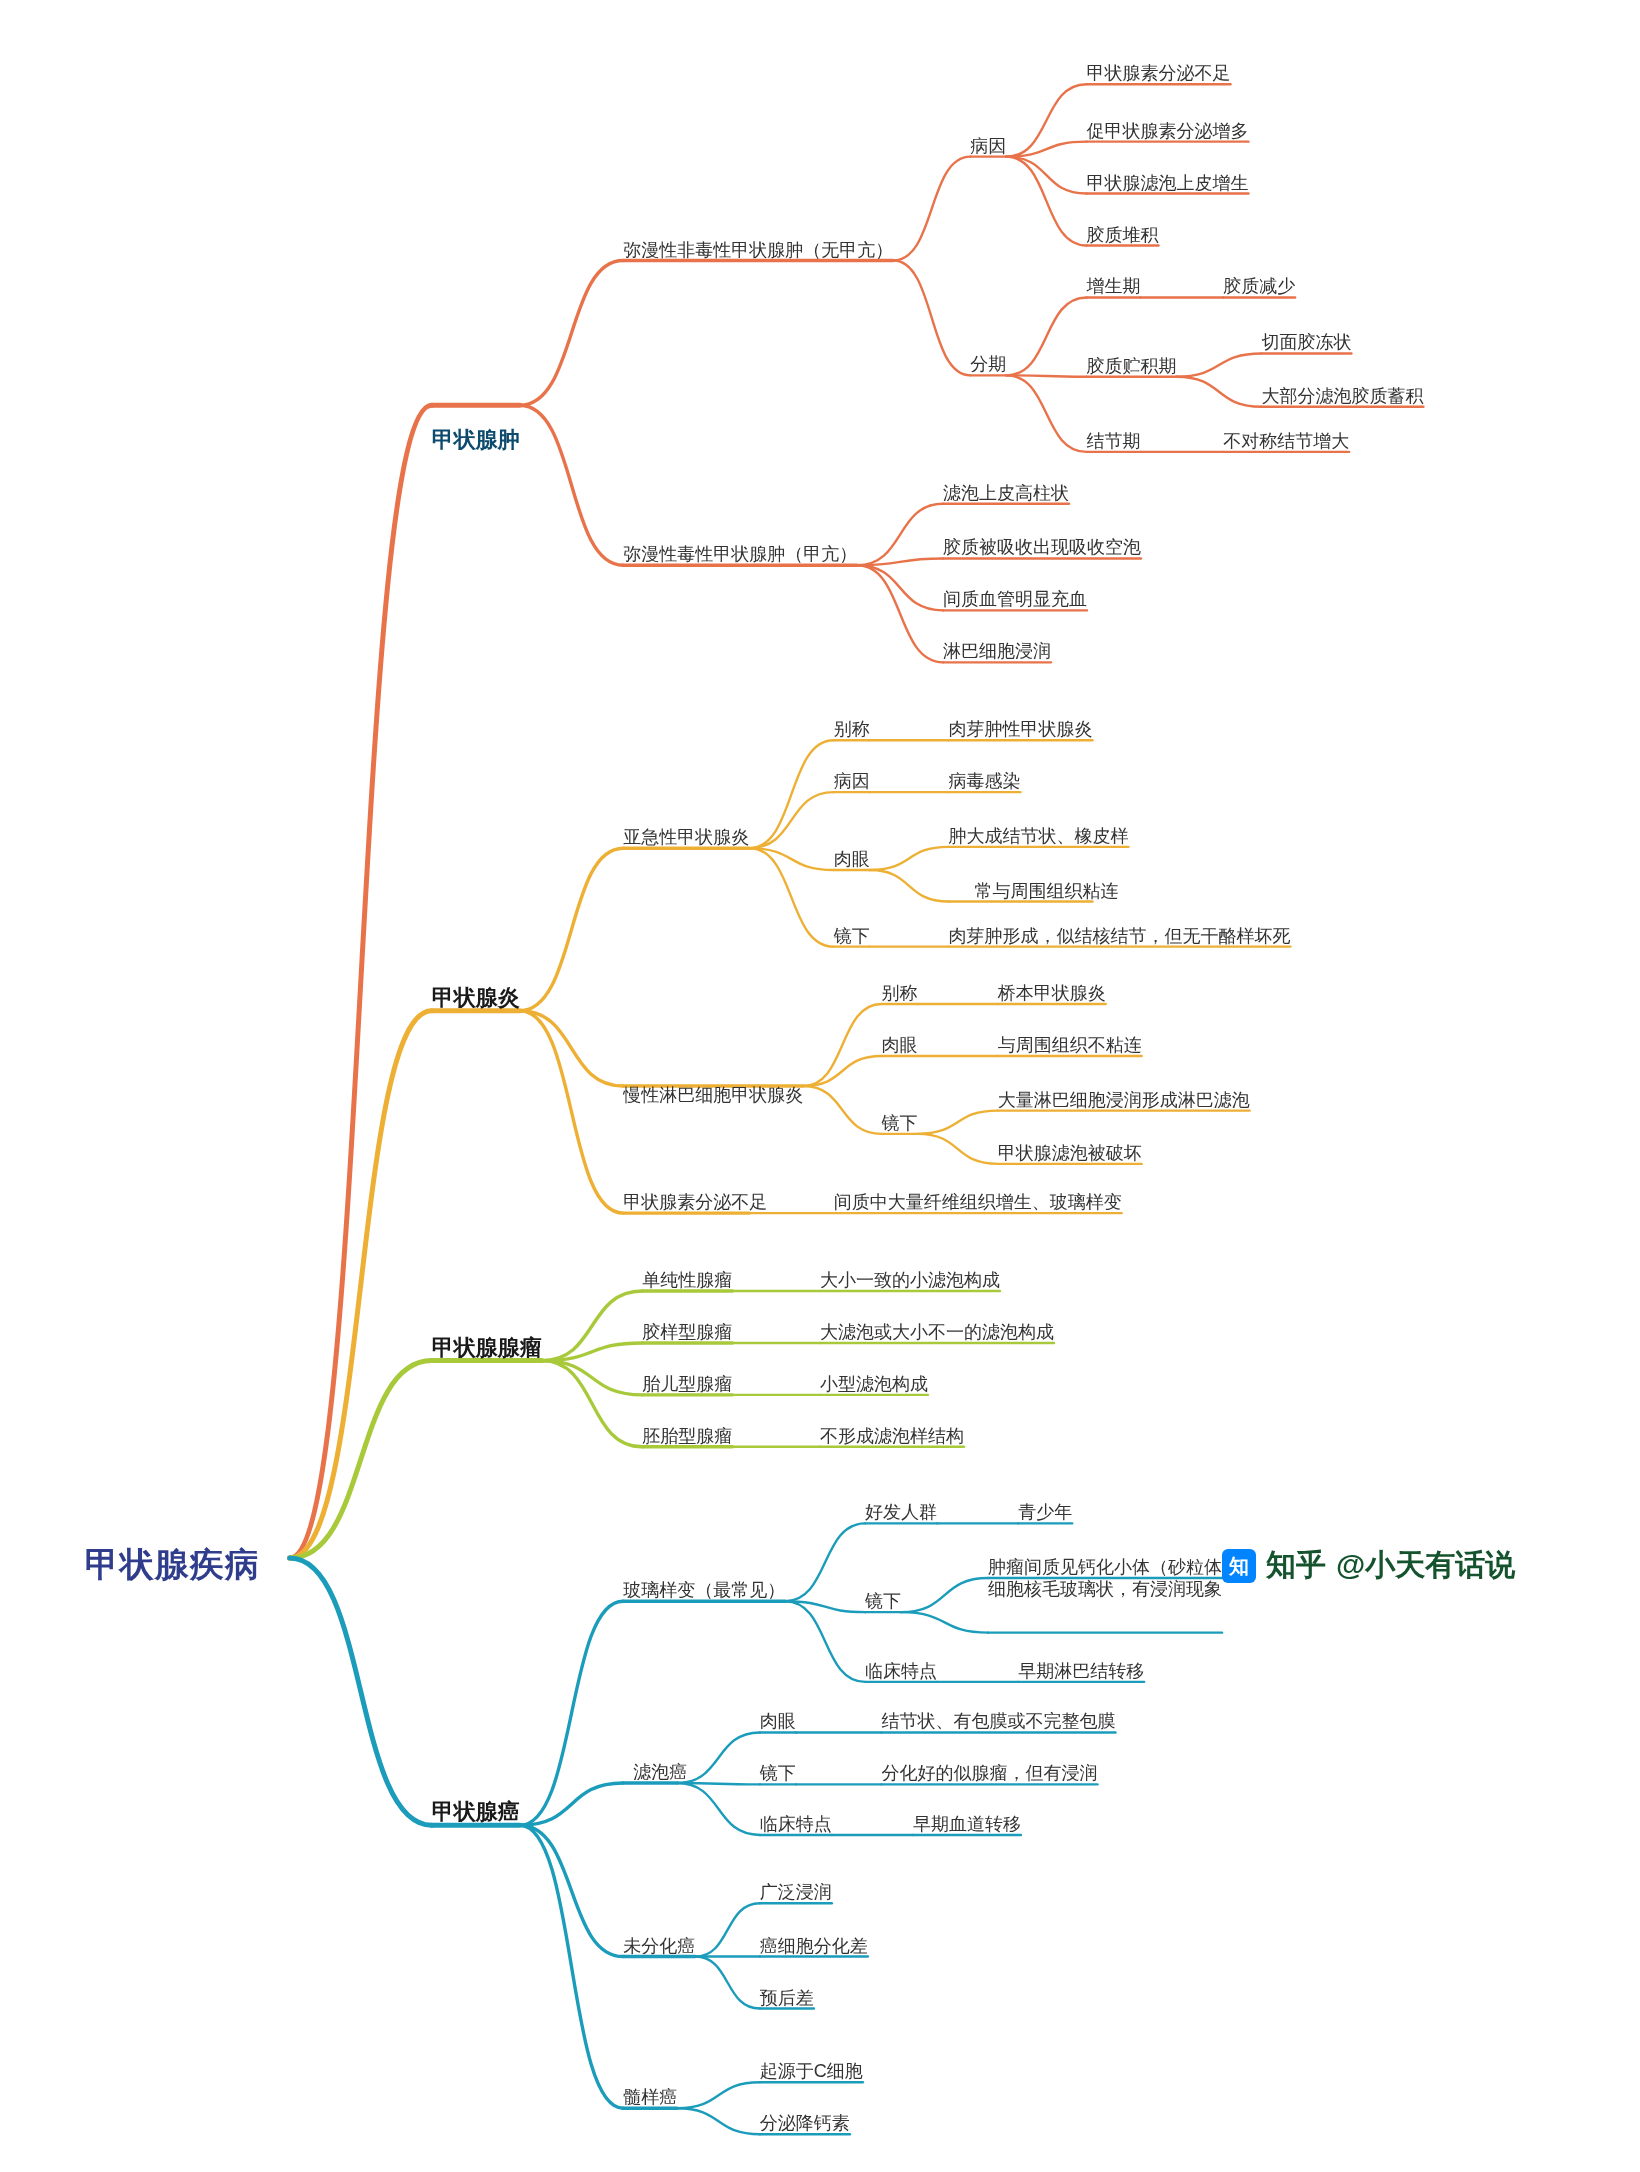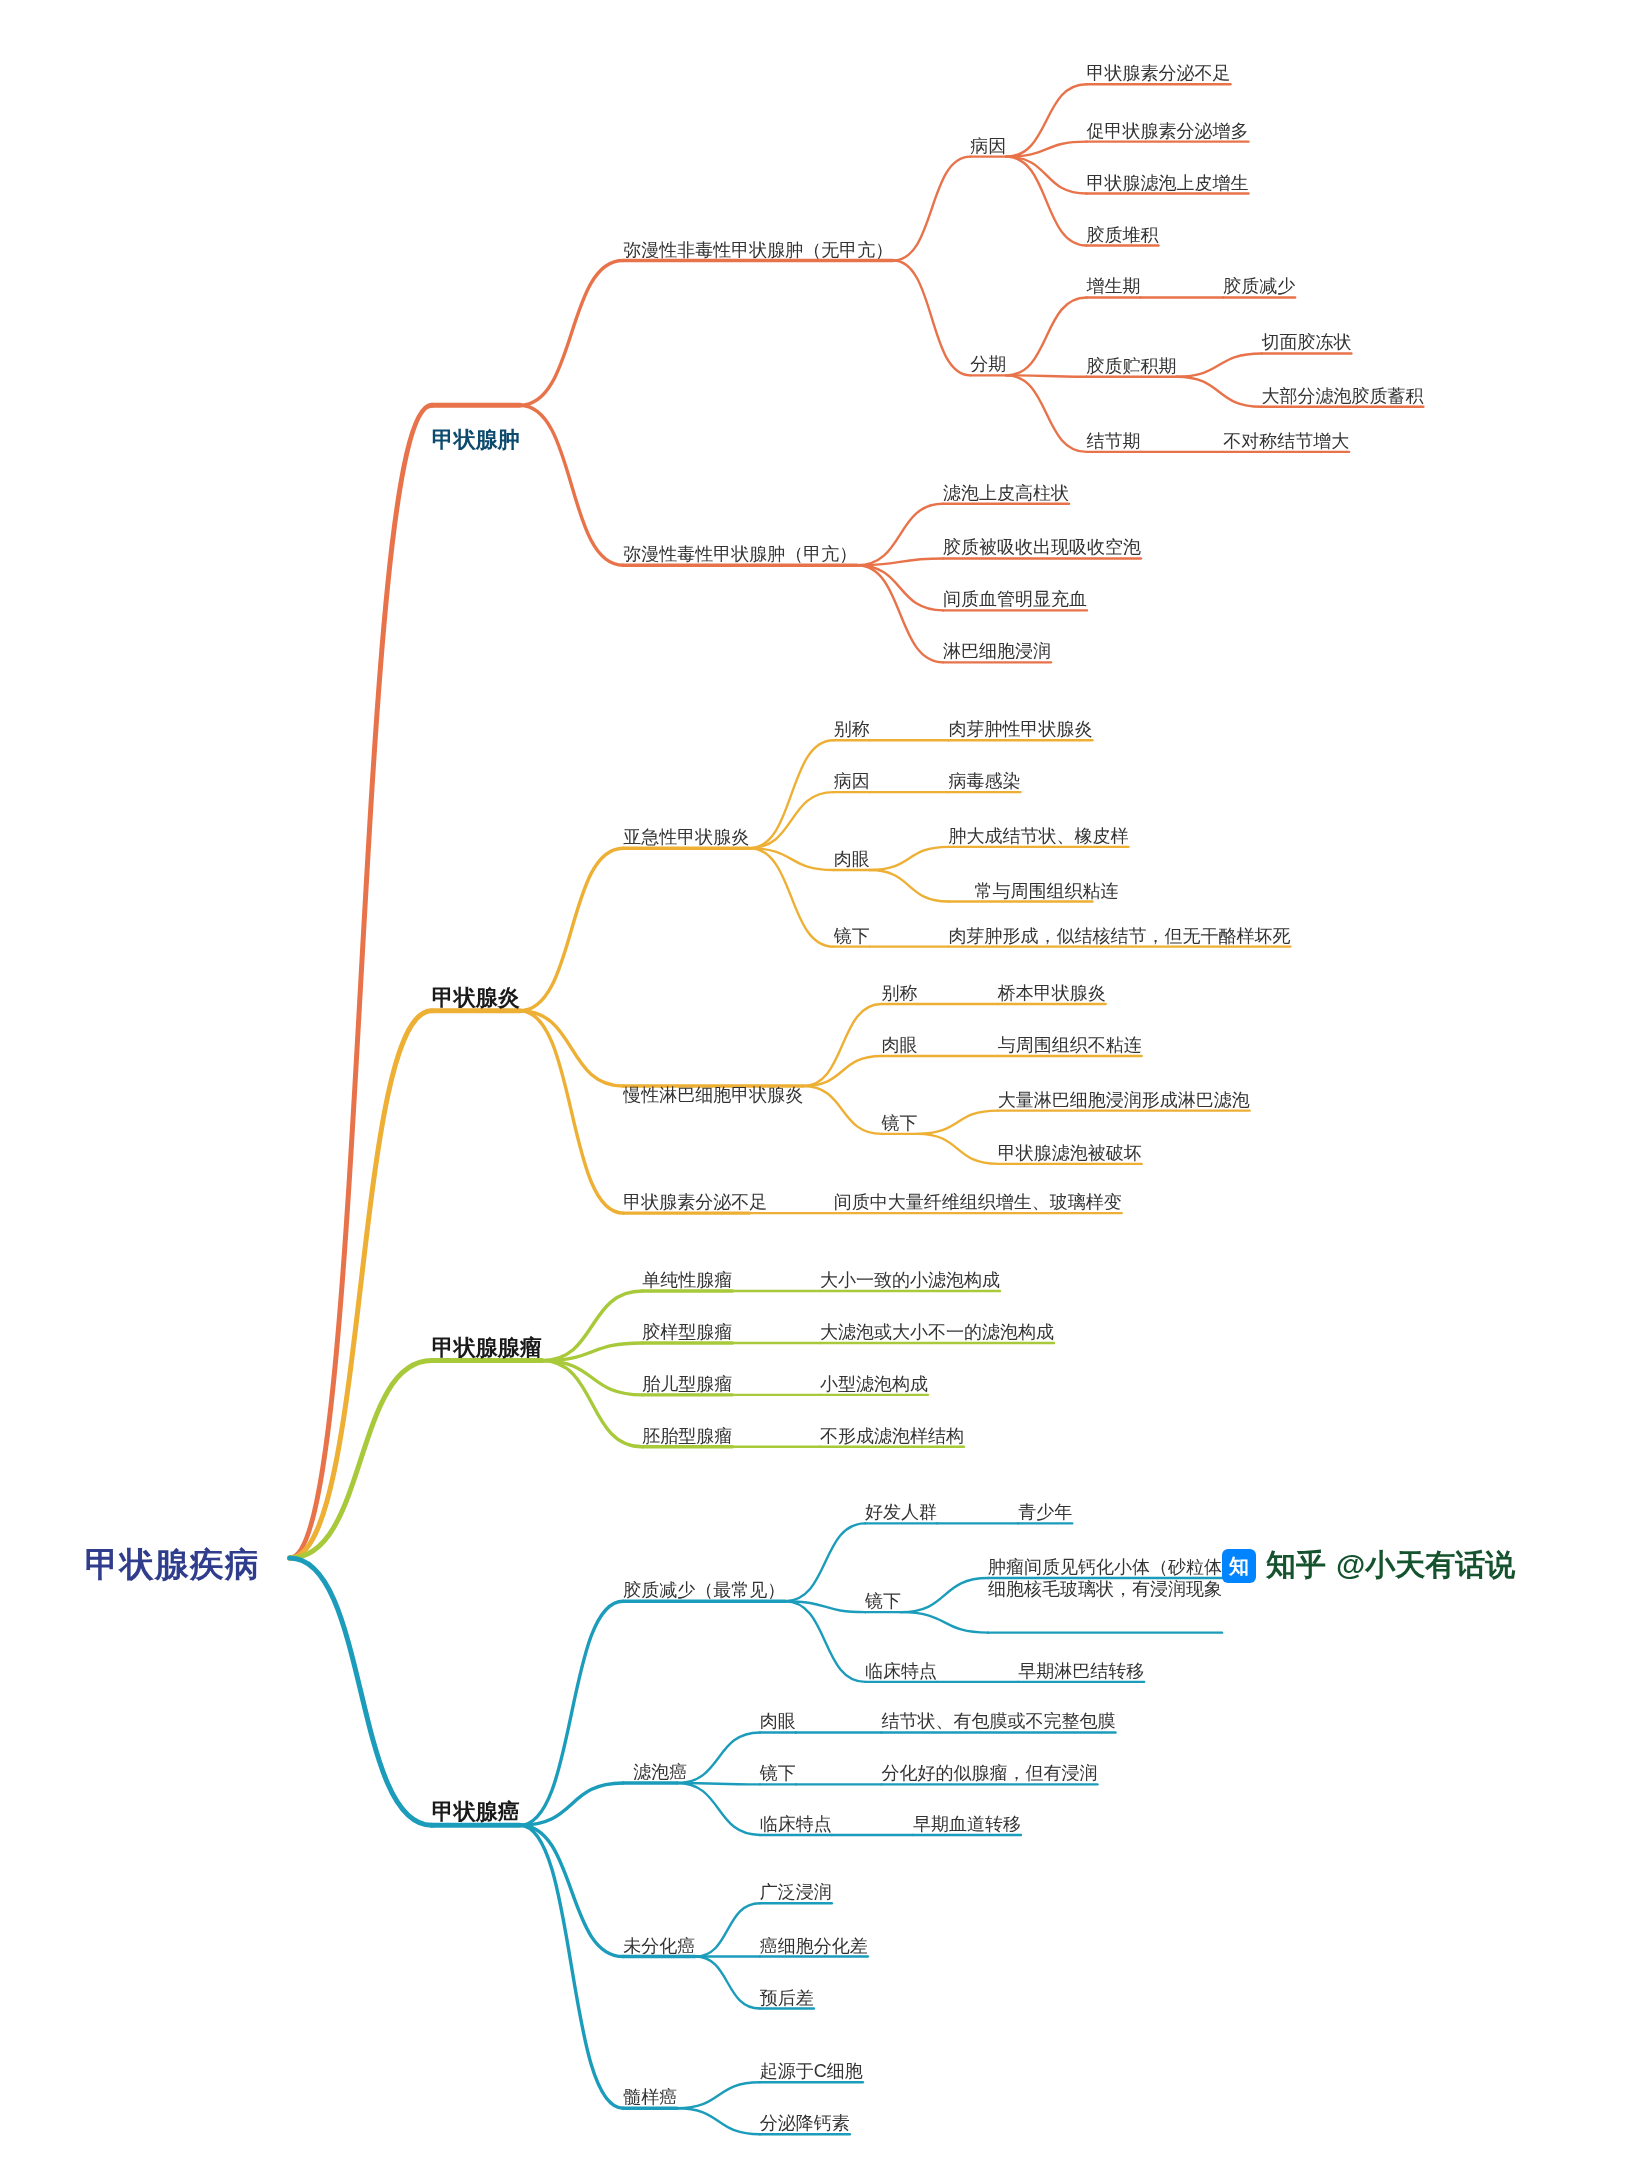--- a/index.html
+++ b/index.html
@@ -230,21 +230,21 @@
       <div class="node lvl1" style="left: 431.867px; top: 1336.6px; color: rgb(26, 26, 26);">甲状腺腺瘤</div>
       <div class="node lvl2" style="left: 642.333px; top: 1271px;">单纯性腺瘤</div>
       <div class="node lvl3" style="left: 820px; top: 1271px;">大小一致的小滤泡构成</div>
       <div class="node lvl2" style="left: 642.333px; top: 1322.93px;">胶样型腺瘤</div>
       <div class="node lvl3" style="left: 820px; top: 1322.93px;">大滤泡或大小不一的滤泡构成</div>
       <div class="node lvl2" style="left: 642.333px; top: 1374.87px;">胎儿型腺瘤</div>
       <div class="node lvl3" style="left: 820px; top: 1374.87px;">小型滤泡构成</div>
       <div class="node lvl2" style="left: 642.333px; top: 1426.8px;">胚胎型腺瘤</div>
       <div class="node lvl3" style="left: 820px; top: 1426.8px;">不形成滤泡样结构</div>
       <div class="node lvl1" style="left: 431.867px; top: 1801.27px; color: rgb(26, 26, 26);">甲状腺癌</div>
-      <div class="node lvl2" style="left: 623.2px; top: 1581.23px;">胶质减少（最常见）</div>
+      <div class="node lvl2" style="left: 623.2px; top: 1581.23px;">玻璃样变（最常见）</div>
       <div class="node lvl3" style="left: 865.1px; top: 1503.33px;">好发人群</div>
       <div class="node lvl4" style="left: 1018.17px; top: 1503.33px;">青少年</div>
       <div class="node lvl3" style="left: 865.1px; top: 1592.17px;">镜下</div>
       <div class="node lvl4" style="left: 988.1px; top: 1558px;">肿瘤间质见钙化小体（砂粒体）</div>
       <div class="node lvl4" style="left: 988.1px; top: 1580px;">细胞核毛玻璃状，有浸润现象</div>
       <div class="node lvl3" style="left: 865.1px; top: 1661.87px;">临床特点</div>
       <div class="node lvl4" style="left: 1018.17px; top: 1661.87px;">早期淋巴结转移</div>
       <div class="node lvl2" style="left: 623.2px; top: 1763px; margin-left: 10px;">滤泡癌</div>
       <div class="node lvl3" style="left: 759.867px; top: 1712.43px;">肉眼</div>
       <div class="node lvl4" style="left: 881.5px; top: 1712.43px;">结节状、有包膜或不完整包膜</div>

